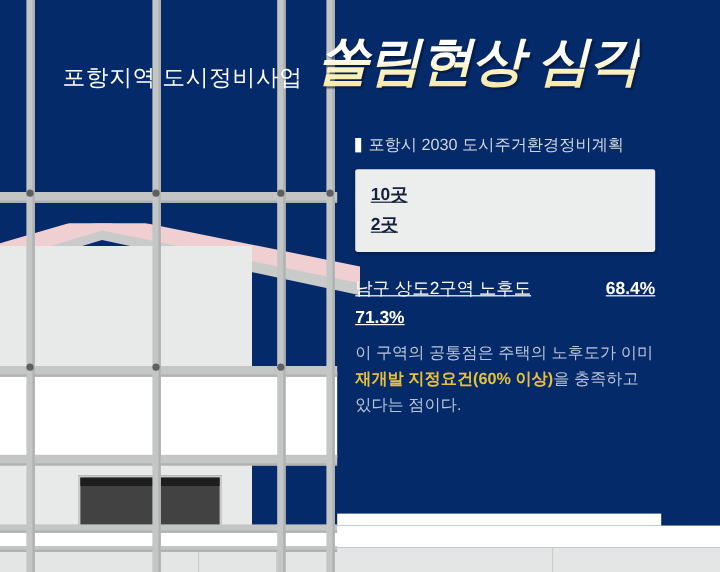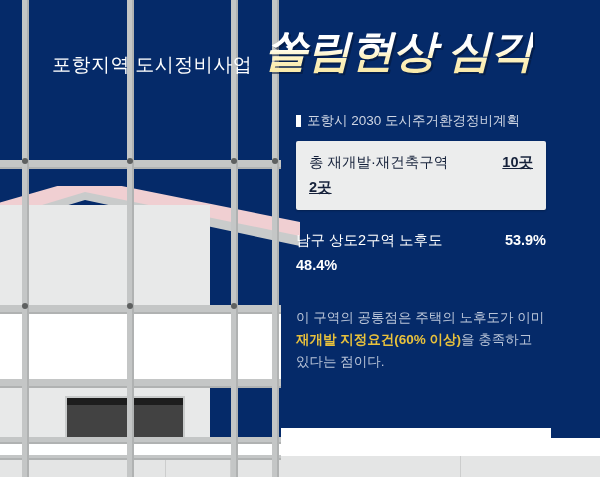--- a/index.html
+++ b/index.html
@@ -85,26 +85,26 @@
   }
   .card-row{
     display:flex;justify-content:space-between;align-items:baseline;
     color:#15213a;font-size:14.5px;padding:3px 0;white-space:nowrap;
   }
   .card-row .v{font-weight:bold;text-decoration:underline;}
 
   .stats{margin-top:17px;}
   .stat-row{
     display:flex;justify-content:space-between;align-items:baseline;
-    color:#ffffff;font-size:14.5px;padding:3.5px 0;white-space:nowrap;
+    color:#ffffff;font-size:14.5px;padding:3.5px 0;white-space:nowrap;text-decoration:underline;
   }
   .stat-row .v{font-weight:bold;}
 
   .note{
-    margin-top:31px;color:#b9c4d8;font-size:13.5px;line-height:1.62;
+    margin-top:7px;color:#b9c4d8;font-size:13.5px;line-height:1.62;
   }
   .note .hl{color:#e8c13c;font-weight:bold;}
 </style>
 </head>
 <body>
 
 <div id="stage">
 
   <div id="illustration">
 
@@ -155,34 +155,33 @@
 
   <div id="content">
 
     <div id="section-title">
       <span class="bullet"></span>
       <span>포항시 2030 도시주거환경정비계획</span>
     </div>
 
     <div class="card">
       <div class="card-row">
-        <span class="l">총 재개발·재건축구역</span>
         <span class="v">10곳</span>
       </div>
       <div class="card-row">
         <span class="v">2곳</span>
       </div>
     </div>
 
     <div class="stats">
       <div class="stat-row">
         <span class="l">남구 상도2구역 노후도</span>
-        <span class="v">53.9%</span>
+        <span class="v">68.4%</span>
       </div>
       <div class="stat-row">
-        <span class="v">48.4%</span>
+        <span class="v">71.3%</span>
       </div>
     </div>
 
     <div class="note"><span>이 구역의 공통점은 주택의 노후도가 이미 </span><span class="hl">재개발 지정요건(60% 이상)</span><span>을 충족하고 있다는 점이다.</span></div>
 
   </div>
 </div>
 
 </body></html>

